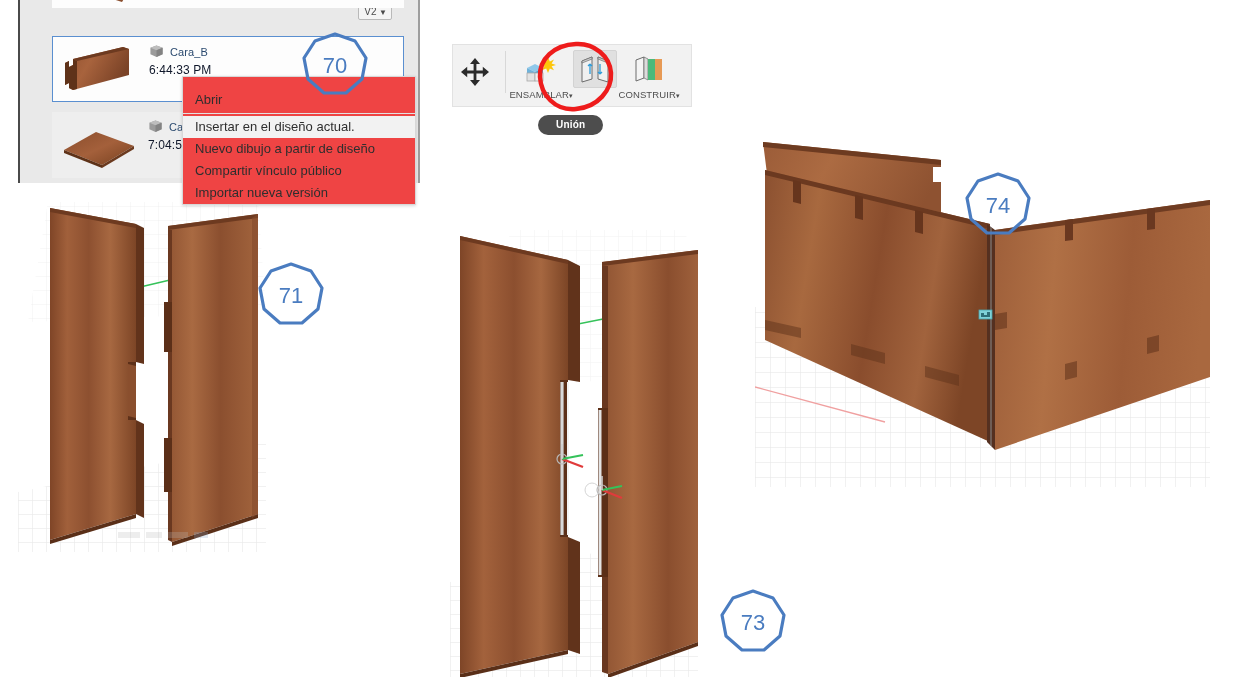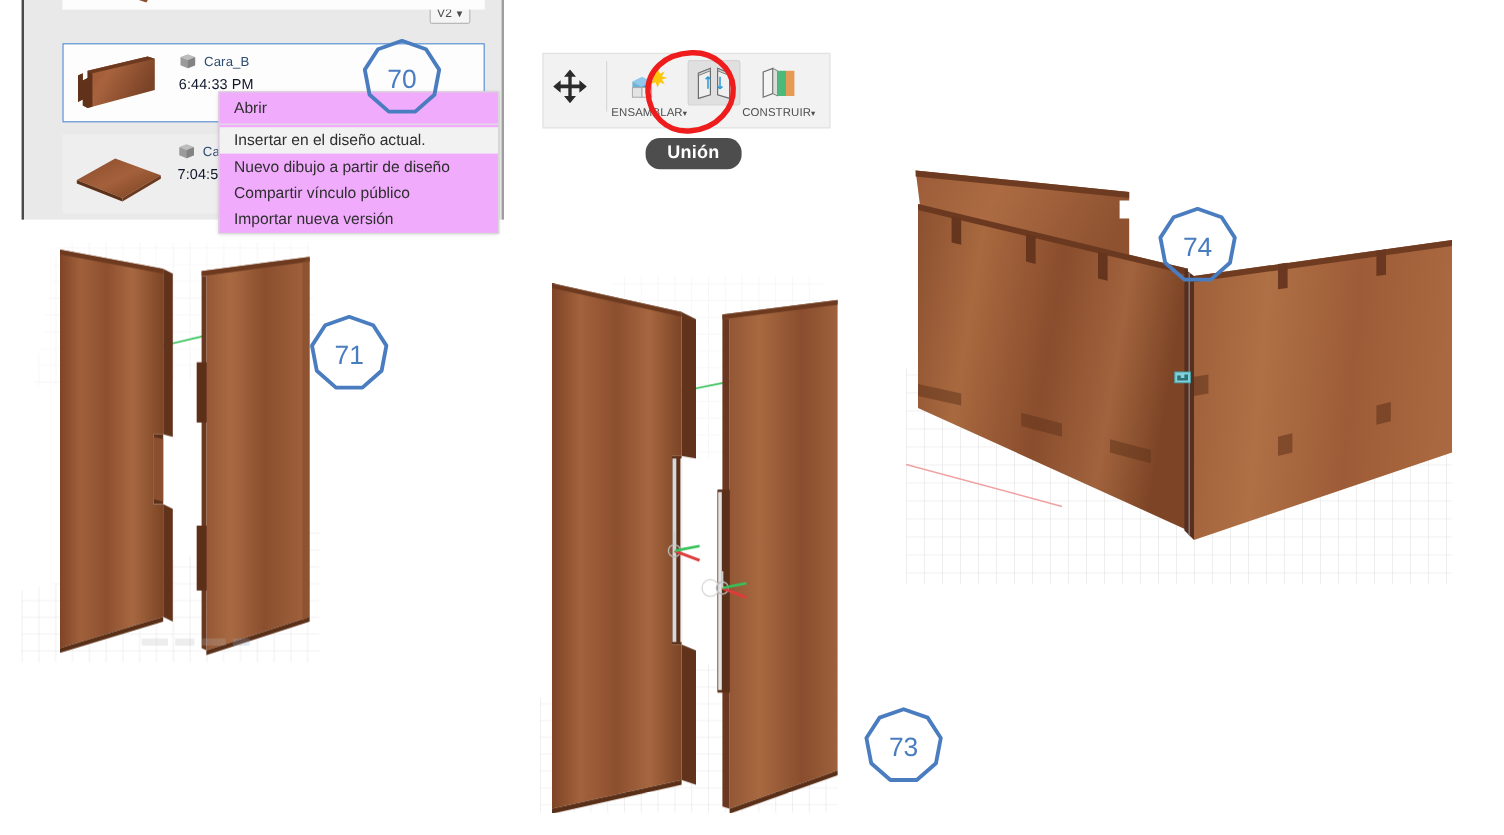--- a/index.html
+++ b/index.html
@@ -48,23 +48,23 @@
 
   .row-meta { position:absolute; left: 96px; top: 7px; }
   .row-title { display:flex; align-items:center; gap:6px; }
   .cube-icon { width:15px; height:15px; display:block; }
   .row-name { font-size: 11px; color: #2b4a6f; font-weight: 400; letter-spacing:.1px;}
   .row-time { font-size: 12px; color: #0f172a; margin-top: 4px; letter-spacing:.1px;}
 
   
   .ctx-menu {
     position: absolute; left: 182px; top: 76px; width: 234px;
-    background: #f0abfc; border: 1px solid #d8d8d8;
+    background: #ef4444; border: 1px solid #d8d8d8;
     box-shadow: 0 1px 3px rgba(0,0,0,.16);
-    padding: 2px 0 0 0;
+    padding: 12px 0 0 0;
     z-index: 30;
   }
   .ctx-item {
     font-size: 13px; color: #2e2e2e; padding: 4px 10px 4px 12px;
     white-space: nowrap; line-height: 14px;
   }
   .ctx-item.hover { background: #f2f2f2; }
   .ctx-sep { height:1px; background:#e2e2e2; margin: 2px 0; }
 
   
@@ -83,21 +83,21 @@
   .tb-label {
     font-size: 9.5px; color: #4d4d4d; margin-top: 1px; white-space: nowrap;
     letter-spacing: .1px;
   }
   .tb-label .caret { font-size:7px; }
   .tb-move { padding-top: 12px; width: 44px; display:flex; justify-content:center;}
 
   .tooltip {
     position:absolute; left: 538px; top: 115px;
     background: #4d4d4d; color: #ffffff; border-radius: 12px;
-    font-size: 15px; font-weight: 700; padding: 4px 18px 5px 18px;
+    font-size: 10px; font-weight: 700; padding: 4px 18px 5px 18px;
     letter-spacing:.2px;
   }
 
   
   .red-circle { position:absolute; left: 536px; top: 40px; pointer-events:none; z-index:20;}
 
   
   .viewport { position: absolute; background: #ffffff; overflow: hidden; }
   .vp1 { left: 18px;  top: 192px; width: 248px; height: 360px; }
   .vp3 { left: 450px; top: 222px; width: 248px; height: 455px; }

